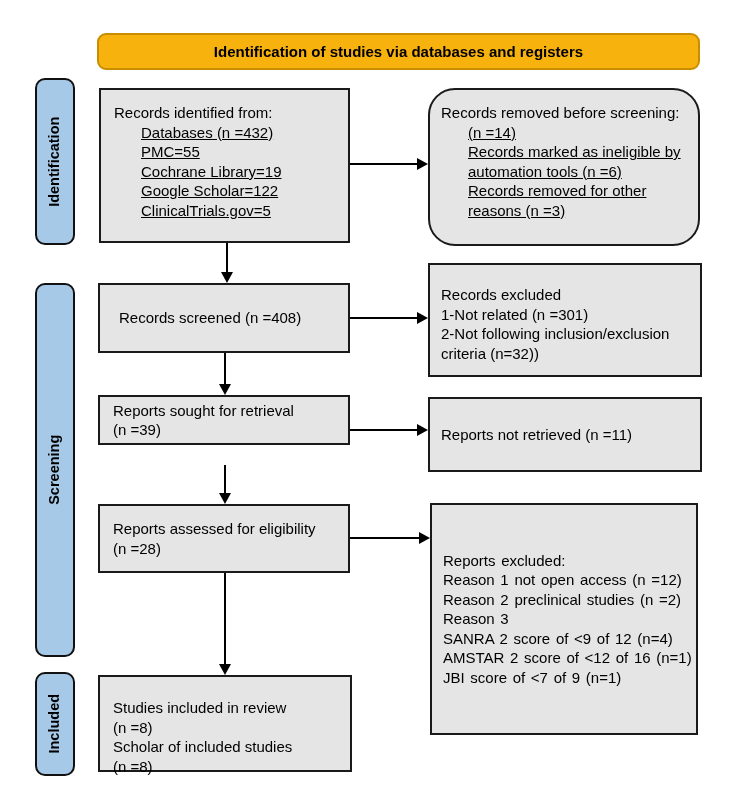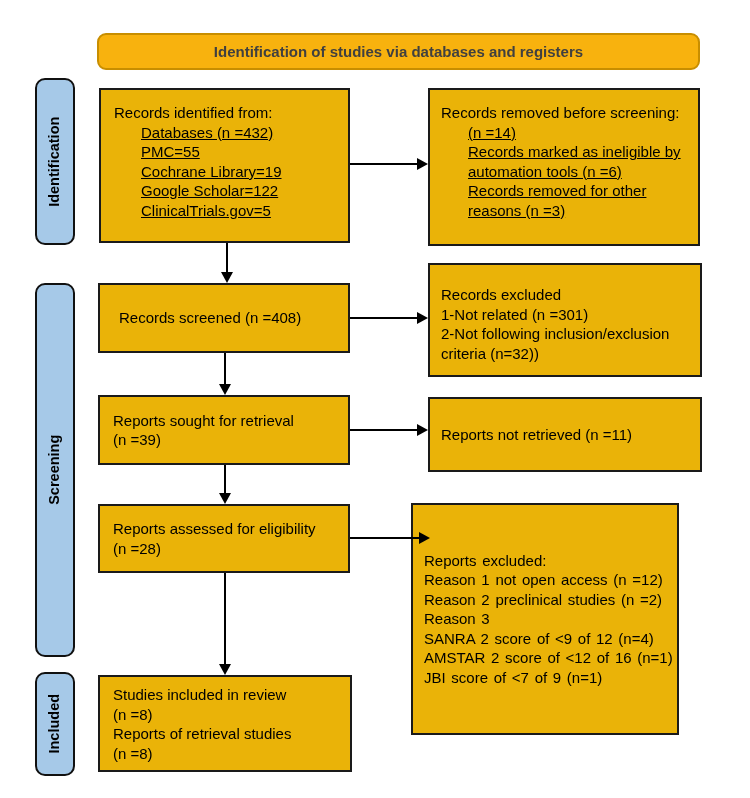--- a/index.html
+++ b/index.html
@@ -12,47 +12,47 @@
     background:#ffffff;
   }
   .canvas{
     position:relative; width:750px; height:798px; background:#ffffff;
     color:#000; font-size:15px; line-height:19.5px; overflow:hidden;
   }
   .banner{
     position:absolute; left:97px; top:33px; width:603px; height:37px;
     background:var(--banner-fill); border:2px solid var(--banner-border);
     border-radius:9px; display:flex; align-items:center; justify-content:center;
-    font-weight:bold; font-size:15px; color:#404040;
+    font-weight:bold; font-size:15px; color:#000000;
   }
   .stage{
     position:absolute; left:35px; width:40px;
     background:var(--stage-fill); border:2.5px solid #111;
     border-radius:10px; display:flex; align-items:center; justify-content:center;
   }
   .stage span{
     transform:rotate(-90deg); white-space:nowrap;
     font-weight:bold; font-size:14.5px; color:#000;
   }
   .stage-identification{top:78px; height:167px;}
   .stage-screening{top:283px; height:374px;}
   .stage-included{top:672px; height:104px;}
   .box{
-    position:absolute; background:#eab308; border:2px solid #1a1a1a;
+    position:absolute; background:#e5e5e5; border:2px solid #1a1a1a;
   }
   .box .indent{margin-left:27px;text-decoration:underline;}
   .b1{left:99px; top:88px; width:251px; height:155px; padding:13px 6px 0 13px;}
   .b2{left:98px; top:283px; width:252px; height:70px; display:flex; flex-direction:column; justify-content:center; padding-left:19px; border-width:2.5px;}
-  .b3{left:98px; top:395px; width:252px; height:70px; display:flex; flex-direction:column; justify-content:center; padding-left:13px; border-width:2.5px;}
+  .b3{left:98px; top:395px; width:252px; height:50px; display:flex; flex-direction:column; justify-content:center; padding-left:13px; border-width:2.5px;}
   .b4{left:98px; top:504px; width:252px; height:69px; display:flex; flex-direction:column; justify-content:center; padding-left:13px; border-width:2.5px;}
-  .b5{left:98px; top:675px; width:254px; height:97px; padding:8px 6px 0 13px; border-width:2.5px;}
-  .r1{left:428px; top:88px; width:272px; height:158px; padding:13px 4px 0 11px;}
+  .b5{left:98px; top:675px; width:254px; height:97px; padding:21px 6px 0 13px; border-width:2.5px;}
+  .r1{left:428px; top:88px; width:272px; height:158px; padding:13px 4px 0 11px;border-radius:27px;}
   .r2{left:428px; top:263px; width:274px; height:114px; padding:20px 4px 8px 11px;}
   .r3{left:428px; top:397px; width:274px; height:75px; display:flex; flex-direction:column; justify-content:center; padding-left:11px;}
-  .r4{left:411px; top:503px; width:268px; height:232px; display:flex; flex-direction:column; justify-content:center; padding:0 2px 0 11px; word-spacing:1.5px;}
+  .r4{left:430px; top:503px; width:268px; height:232px; display:flex; flex-direction:column; justify-content:center; padding:0 2px 0 11px; word-spacing:1.5px;}
   .arrow-v{
     position:absolute; width:2px; background:var(--line-color);
   }
   .arrow-v::after{
     content:""; position:absolute; bottom:-11px; left:-5px;
     border-left:6px solid transparent; border-right:6px solid transparent;
     border-top:11px solid var(--line-color);
   }
   .arrow-h{
     position:absolute; height:2px; background:var(--line-color);
@@ -139,21 +139,21 @@
     <div>Reason 2 preclinical studies (n =2)</div>
     <div>Reason 3</div>
     <div>SANRA 2 score of &lt;9 of 12 (n=4)</div>
     <div>AMSTAR 2 score of &lt;12 of 16 (n=1)</div>
     <div>JBI score of &lt;7 of 9 (n=1)</div>
   </div>
 
   <div class="box b5">
     <div>Studies included in review</div>
     <div>(n =8)</div>
-    <div>Reports of retrieval studies</div>
+    <div>Scholar of included studies</div>
     <div>(n =8)</div>
   </div>
 
   <div class="arrow-v av1"></div>
   <div class="arrow-h ah1"></div>
   <div class="arrow-v av2"></div>
   <div class="arrow-h ah2"></div>
   <div class="arrow-v av3"></div>
   <div class="arrow-h ah3"></div>
   <div class="arrow-v av4"></div>

